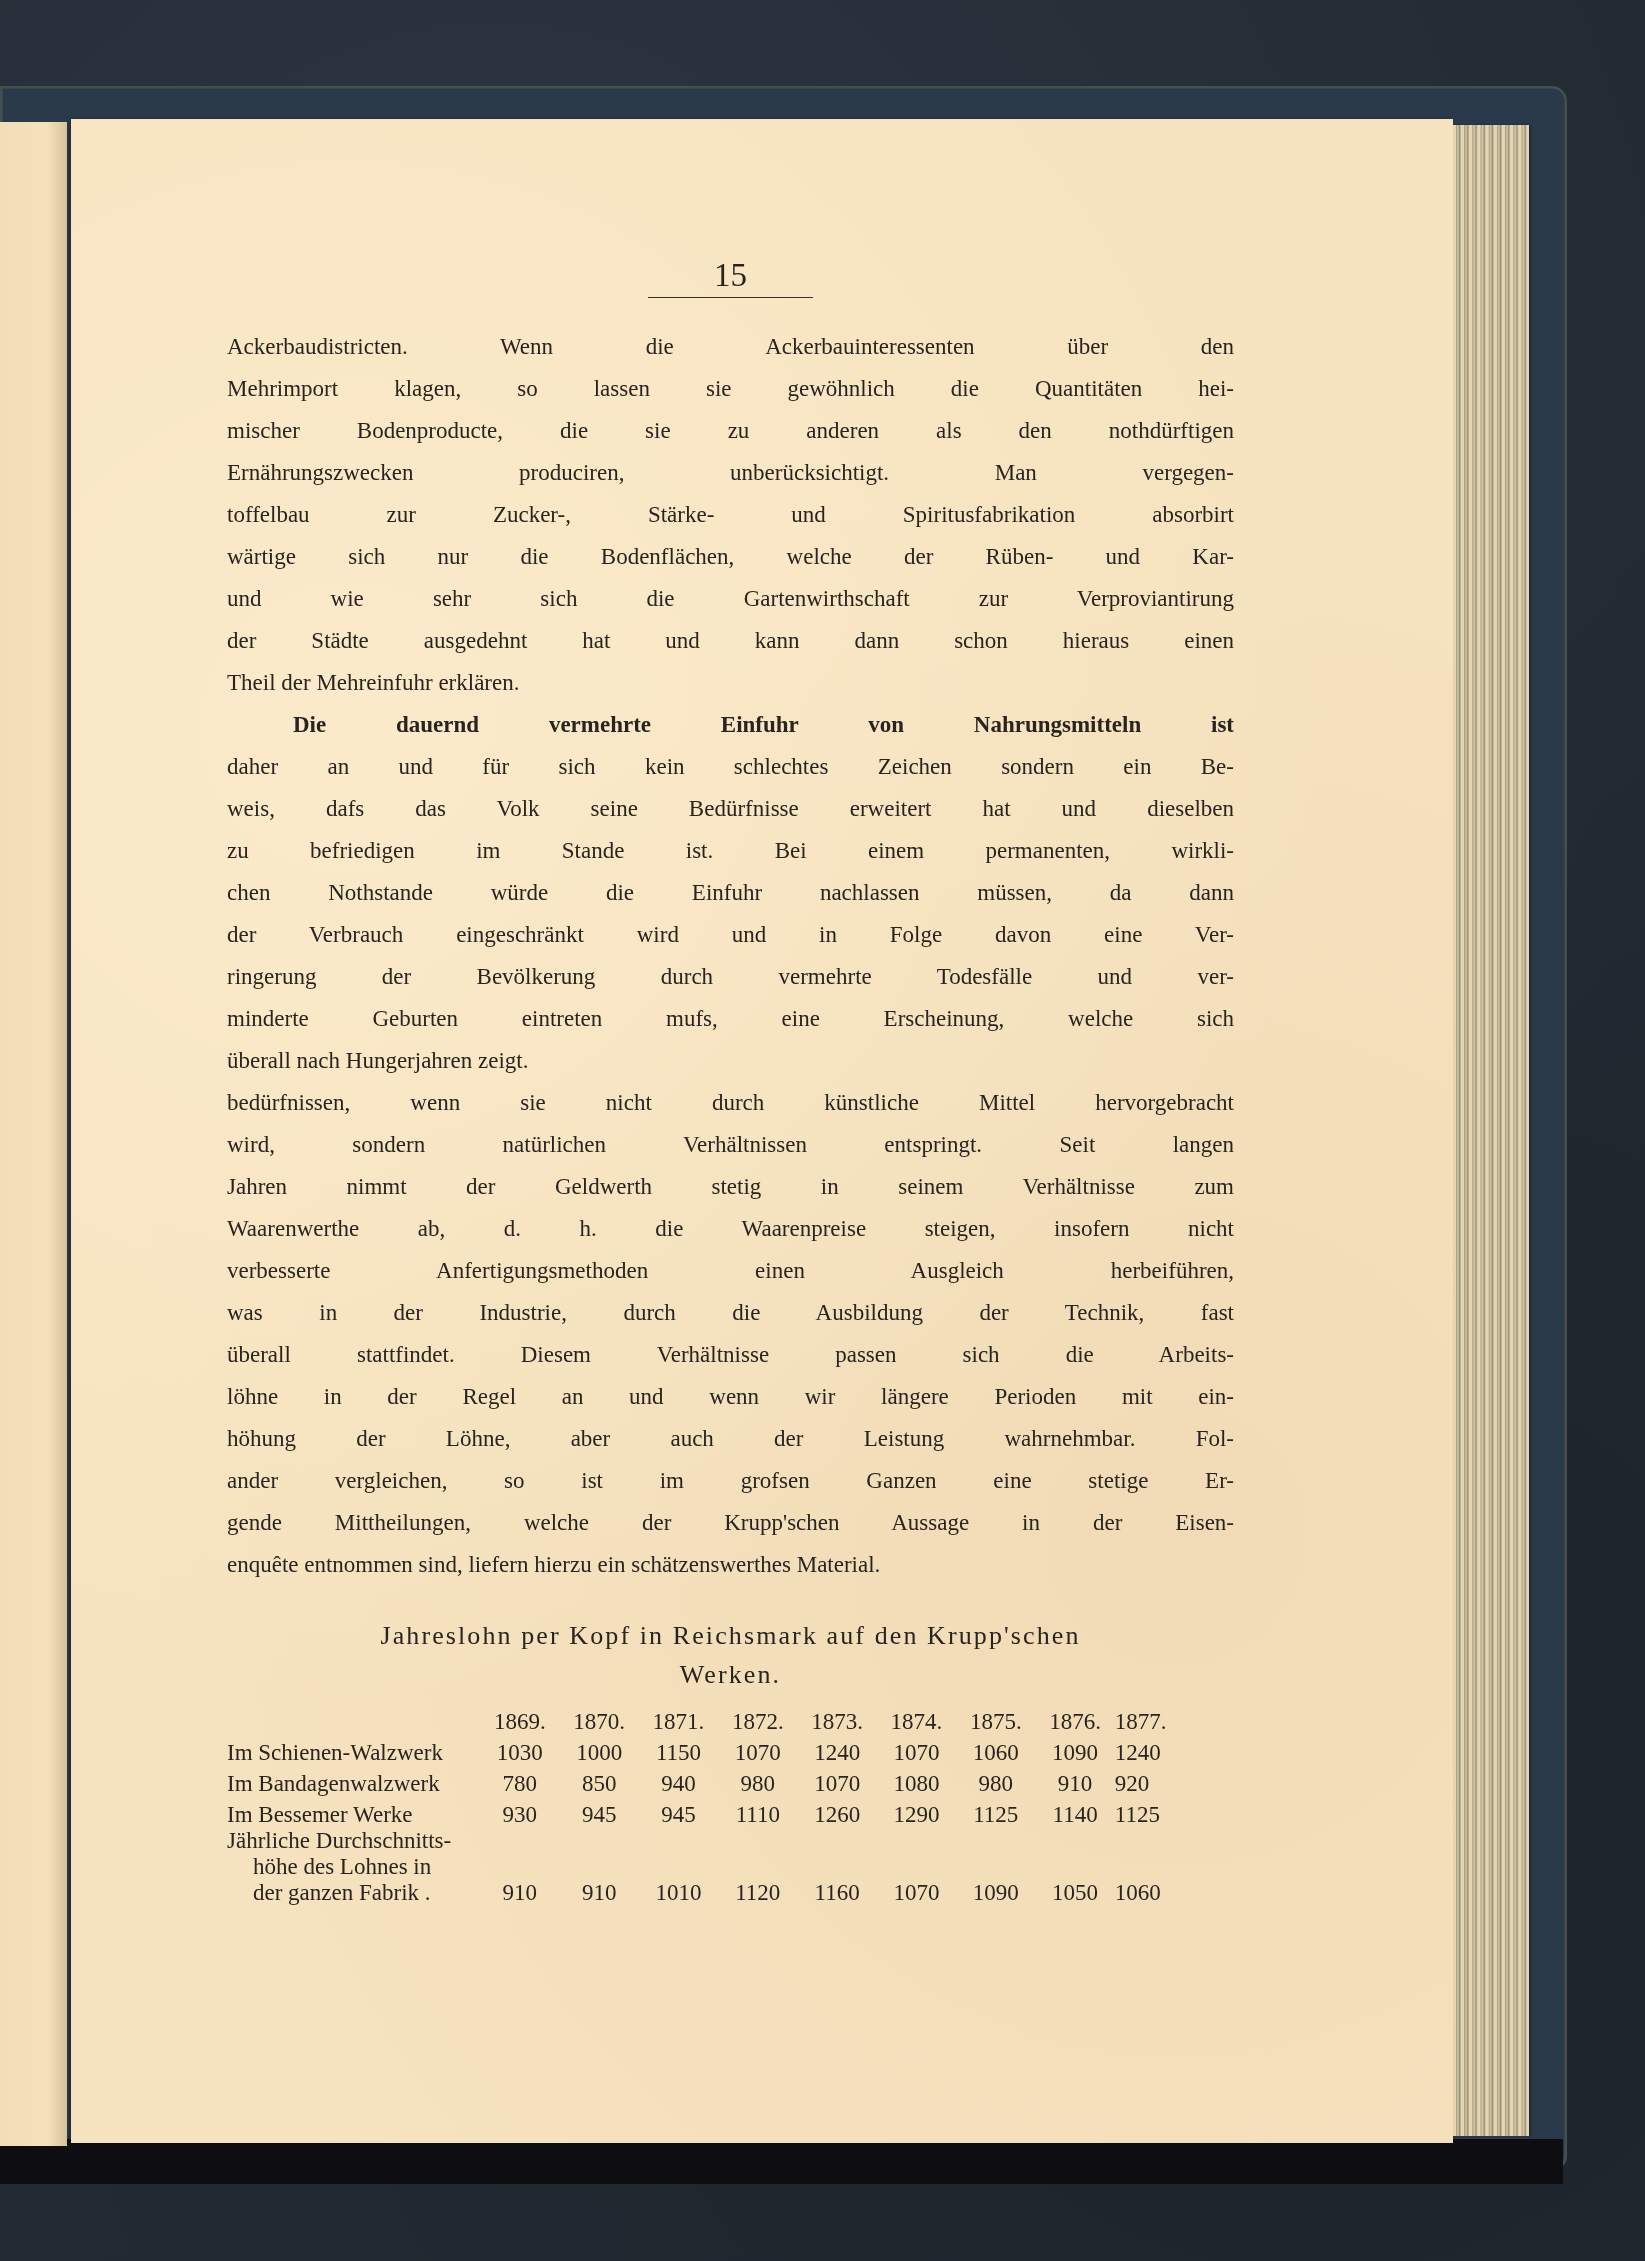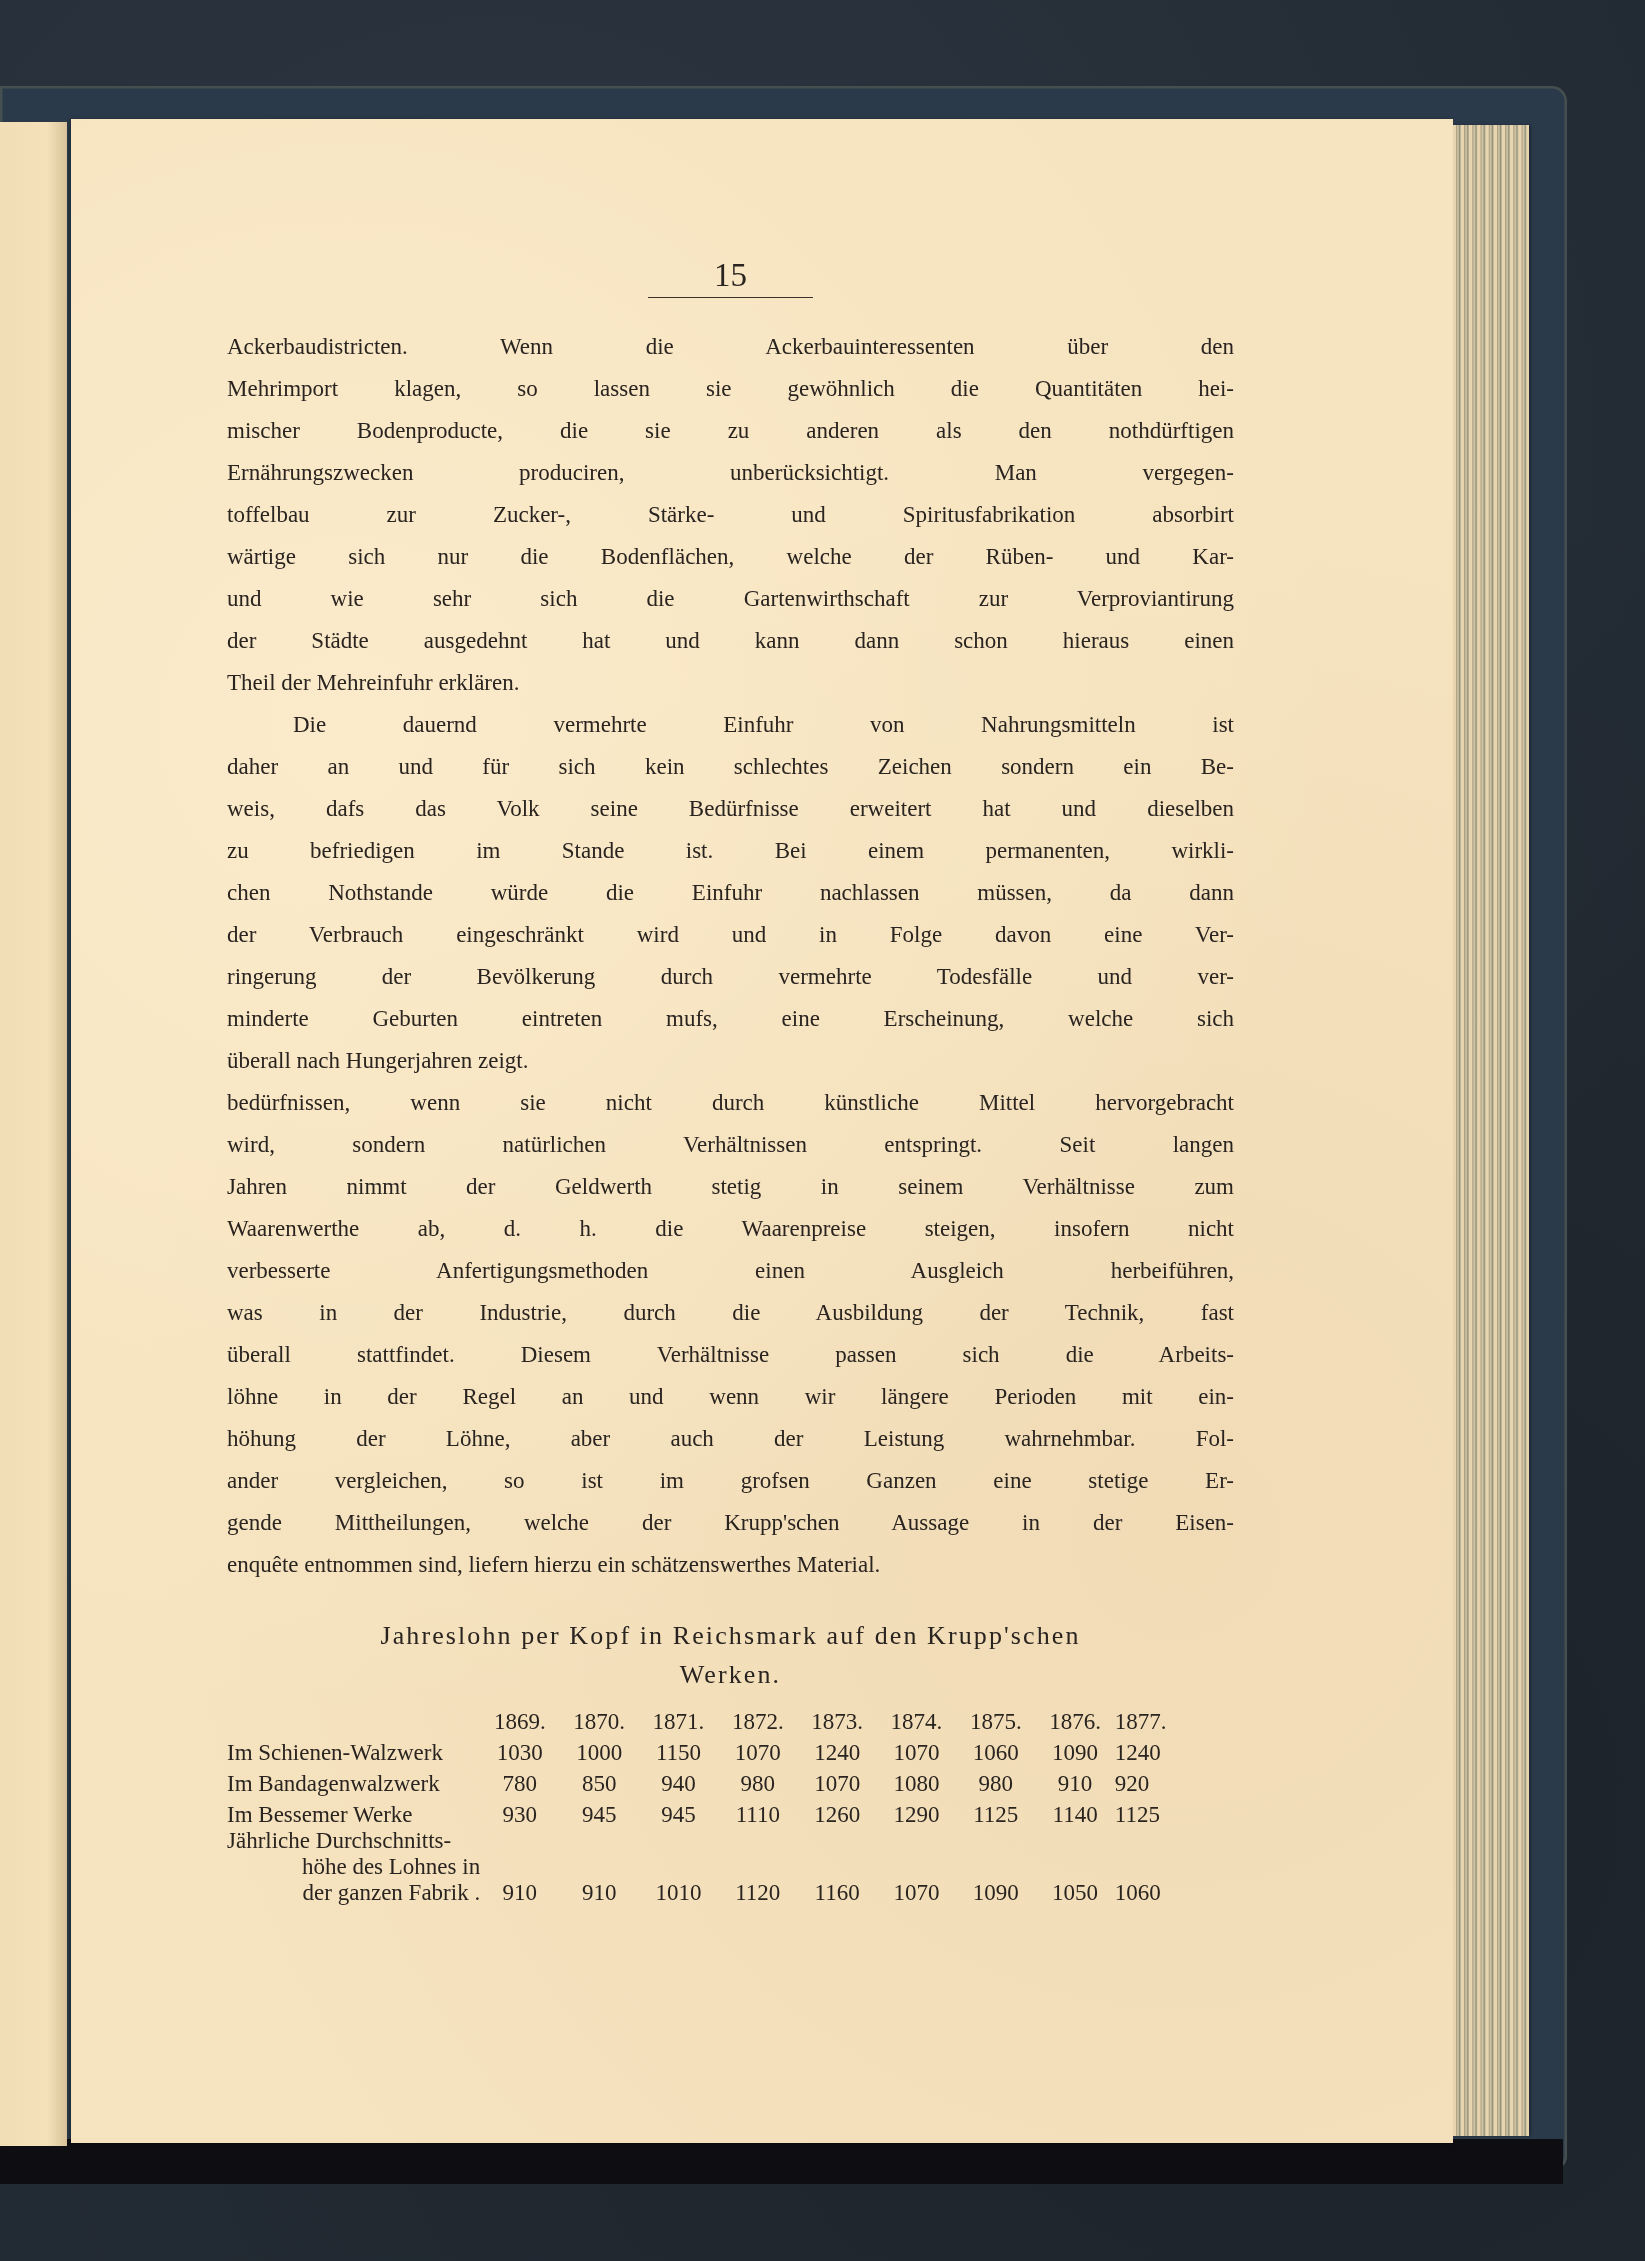--- a/index.html
+++ b/index.html
@@ -56,35 +56,35 @@
   }
   .folio-rule {
     width: 165px; height: 1.6px; background: #3a322a; margin: 1.6px auto 28px auto;
   }
   .para {
     font-size: 23px; line-height: 42px; text-align: justify;
     margin: 0;
   }
   .para .line { display: block; text-align: justify; text-align-last: justify; white-space: nowrap; }
   .para .line.last { text-align-last: left; }
-  .para .indent { padding-left: 66px; }
+  .para .indent { padding-left: 66px; font-weight: bold; }
   .table-title {
     margin-top: 30px; font-size: 26px; letter-spacing: 2.1px; text-align: center;
     line-height: 39px;
   }
   table.wages {
     margin-top: 10px; border-collapse: collapse; font-size: 23px; width: 1012px;
   }
   table.wages td, table.wages th {
     padding: 0; height: 31px; font-weight: normal; text-align: center;
     vertical-align: bottom; white-space: nowrap;
   }
   table.wages th.rowlab-h { width: 257px; }
   table.wages td.rowlab { text-align: left; font-size: 23px; }
-  table.wages td.rowlab .sub { display: block; padding-left: 26px; text-align: right; }
+  table.wages td.rowlab .sub { display: block; padding-left: 26px; }
   table.wages td.num, table.wages th.yr { width: 83px; }
   table.wages th.yr.last, table.wages td.num.last { width: 115px; text-align: left; padding-right: 16.5px; }
 </style>
 </head>
 <body>
 
 <div class="backdrop"></div>
 <div class="cover"></div>
 <div class="cover-edge-bottom"></div>
 <div class="left-page"></div>

